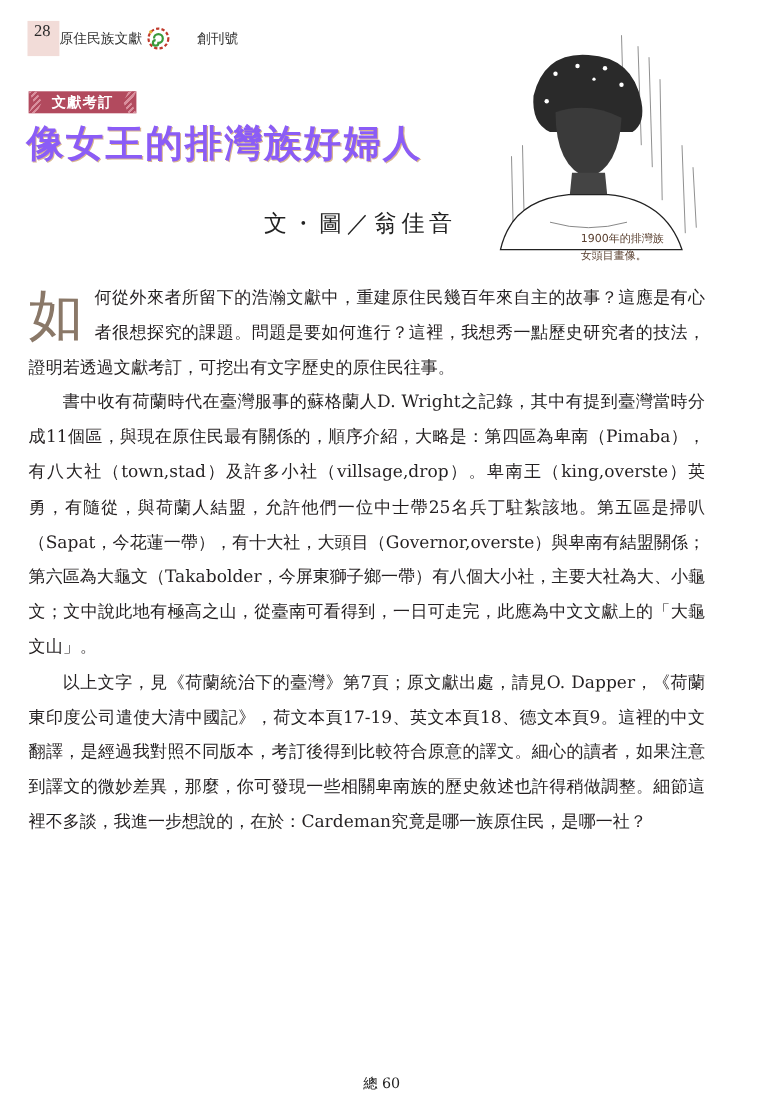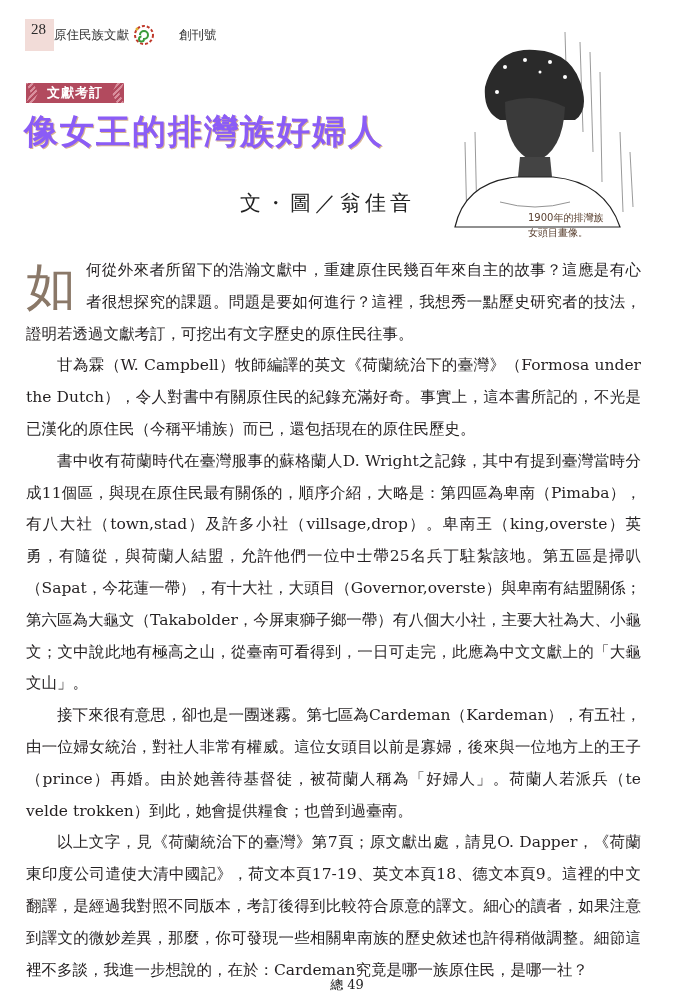--- a/index.html
+++ b/index.html
@@ -88,19 +88,17 @@
 <div class="caption">
   <div>1900年的排灣族</div>
   <div>女頭目畫像。</div>
 </div>
 
 <div class="body-text">
   <p class="first">
     <span class="dropcap">如</span>
     <span>何從外來者所留下的浩瀚文獻中，重建原住民幾百年來自主的故事？這應是有心者很想探究的課題。問題是要如何進行？這裡，我想秀一點歷史研究者的技法，證明若透過文獻考訂，可挖出有文字歷史的原住民往事。</span>
   </p>
-  <p>甘為霖（W. Campbell）牧師編譯的英文《荷蘭統治下的臺灣》（Formosa under the Dutch），令人對書中有關原住民的紀錄充滿好奇。事實上，這本書所記的，不光是已漢化的原住民（今稱平埔族）而已，還包括現在的原住民歷史。</p>
   <p>書中收有荷蘭時代在臺灣服事的蘇格蘭人D. Wright之記錄，其中有提到臺灣當時分成11個區，與現在原住民最有關係的，順序介紹，大略是：第四區為卑南（Pimaba），有八大社（town,stad）及許多小社（villsage,drop）。卑南王（king,overste）英勇，有隨從，與荷蘭人結盟，允許他們一位中士帶25名兵丁駐紮該地。第五區是掃叭（Sapat，今花蓮一帶），有十大社，大頭目（Governor,overste）與卑南有結盟關係；第六區為大龜文（Takabolder，今屏東獅子鄉一帶）有八個大小社，主要大社為大、小龜文；文中說此地有極高之山，從臺南可看得到，一日可走完，此應為中文文獻上的「大龜文山」。</p>
-  <p>接下來很有意思，卻也是一團迷霧。第七區為Cardeman（Kardeman），有五社，由一位婦女統治，對社人非常有權威。這位女頭目以前是寡婦，後來與一位地方上的王子（prince）再婚。由於她善待基督徒，被荷蘭人稱為「好婦人」。荷蘭人若派兵（te velde trokken）到此，她會提供糧食；也曾到過臺南。</p>
   <p>以上文字，見《荷蘭統治下的臺灣》第7頁；原文獻出處，請見O. Dapper，《荷蘭東印度公司遣使大清中國記》，荷文本頁17-19、英文本頁18、德文本頁9。這裡的中文翻譯，是經過我對照不同版本，考訂後得到比較符合原意的譯文。細心的讀者，如果注意到譯文的微妙差異，那麼，你可發現一些相關卑南族的歷史敘述也許得稍做調整。細節這裡不多談，我進一步想說的，在於：Cardeman究竟是哪一族原住民，是哪一社？</p>
 </div>
 
-<div class="footer">總 49</div>
+<div class="footer">總 60</div>
 
 </body></html>

